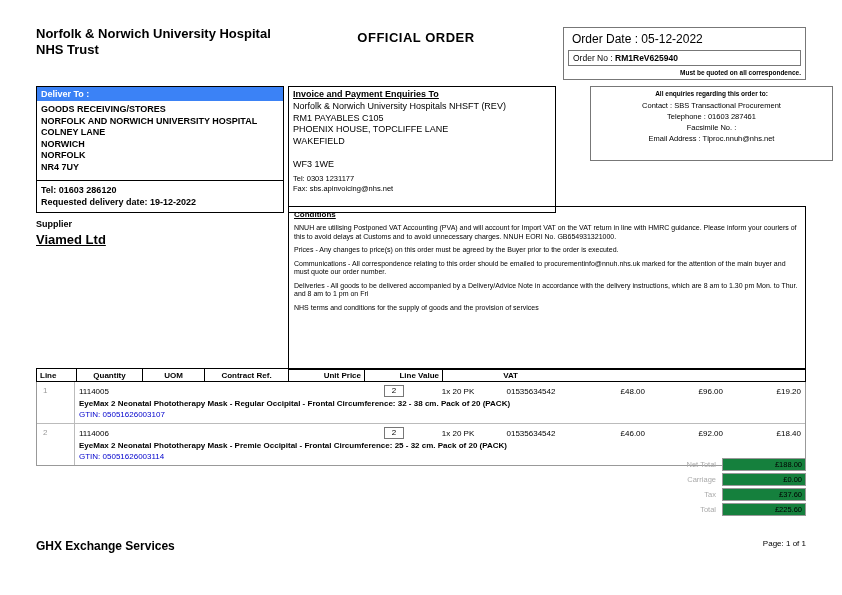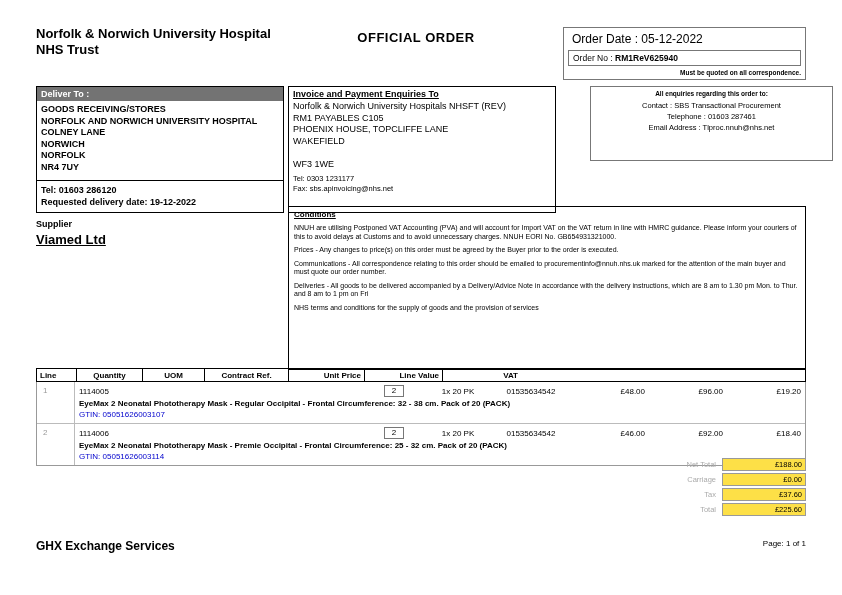--- a/index.html
+++ b/index.html
@@ -14,21 +14,21 @@
   .trust-name { left:36px; top:26px; width:250px; font-size:13px; font-weight:bold; line-height:16px; }
   .official-order { left:296px; top:30px; width:240px; text-align:center; font-size:13px; font-weight:bold; letter-spacing:.5px; }
   .order-box { left:563px; top:27px; width:243px; border:1px solid #777; padding:3px 4px; }
   .order-date-row { font-size:12px; padding:1px 4px; }
   .order-no-row { border:1px solid #777; margin-top:3px; padding:2px 4px; font-size:8.5px; }
   .order-no-row b { font-weight:bold; }
   .order-note { font-size:6.5px; font-weight:bold; text-align:right; margin-top:3px; }
 
   
   .deliver-box { left:36px; top:86px; width:248px; height:127px; border:1px solid #000; display:flex; flex-direction:column; }
-  .deliver-header { background:#737373; color:#fff; font-size:9px; font-weight:bold; padding:2px 4px; }
+  .deliver-header { background:#3b82f6; color:#fff; font-size:9px; font-weight:bold; padding:2px 4px; }
   .deliver-lines { padding:3px 4px; font-size:9px; font-weight:bold; line-height:11.5px; flex:1; }
   .deliver-tel { border-top:1px solid #000; padding:3px 4px 4px; font-size:9px; font-weight:bold; line-height:12px; }
 
   
   .invoice-box { left:288px; top:86px; width:268px; height:127px; border:1px solid #000; padding:2px 4px; }
   .invoice-title { font-size:9px; font-weight:bold; text-decoration:underline; margin-bottom:2px; }
   .invoice-line { font-size:9px; line-height:11.5px; min-height:11.5px; }
   .invoice-contact { font-size:7.5px; line-height:10px; margin-top:4px; }
 
   
@@ -72,21 +72,21 @@
   .c-price { width:76px; text-align:right; padding-right:4px; }
   .c-value { width:78px; text-align:right; padding-right:4px; }
   .c-vat { width:78px; text-align:right; padding-right:4px; }
   .desc { font-weight:bold; padding:2px 4px 0; }
   .gtin { color:#0000cc; padding:2px 4px 0; }
 
   
   .totals { left:566px; top:458px; width:240px; }
   .total-row { display:flex; align-items:center; justify-content:flex-end; margin-bottom:2px; }
   .total-label { width:148px; text-align:right; color:#aaaaaa; font-size:7.5px; margin-right:6px; }
-  .total-value { width:84px; border:1px solid #999; text-align:right; font-size:7.5px; padding:1px 3px; line-height:9px; background:#fde047; }
+  .total-value { width:84px; border:1px solid #999; text-align:right; font-size:7.5px; padding:1px 3px; line-height:9px; background:#15803d; }
 
   
   .footer-left { left:36px; top:539px; font-size:12px; font-weight:bold; }
   .footer-right { right:36px; top:539px; font-size:8px; }
 </style>
 </head>
 <body>
 
 <div class="abs trust-name">Norfolk &amp; Norwich University Hospital NHS Trust</div>
 <div class="abs official-order">OFFICIAL ORDER</div>
@@ -124,20 +124,21 @@
   <div class="invoice-contact">
     <div>Tel: 0303 1231177</div>
     <div>Fax: sbs.apinvoicing@nhs.net</div>
   </div>
 </div>
 
 <div class="abs enquiries-box">
   <div class="enquiries-title">All enquiries regarding this order to:</div>
   <div class="enquiries-line">Contact : SBS Transactional Procurement</div>
   <div class="enquiries-line">Telephone : 01603 287461</div>
+  <div class="enquiries-line">Facsimile No. :</div>
   <div class="enquiries-line">Email Address : Tlproc.nnuh@nhs.net</div>
 </div>
 
 <div class="abs supplier-label">Supplier</div>
 <div class="abs supplier-name">Viamed Ltd</div>
 
 <div class="abs conditions-box">
   <div class="conditions-title">Conditions</div>
   <div class="cond-par">NNUH are utilising Postponed VAT Accounting (PVA) and will account for Import VAT on the VAT return in line with HMRC guidance. Please inform your couriers of this to avoid delays at Customs and to avoid unnecessary charges. NNUH EORI No. GB654931321000.</div>
   <div class="cond-par">Prices - Any changes to price(s) on this order must be agreed by the Buyer prior to the order is executed.</div>

